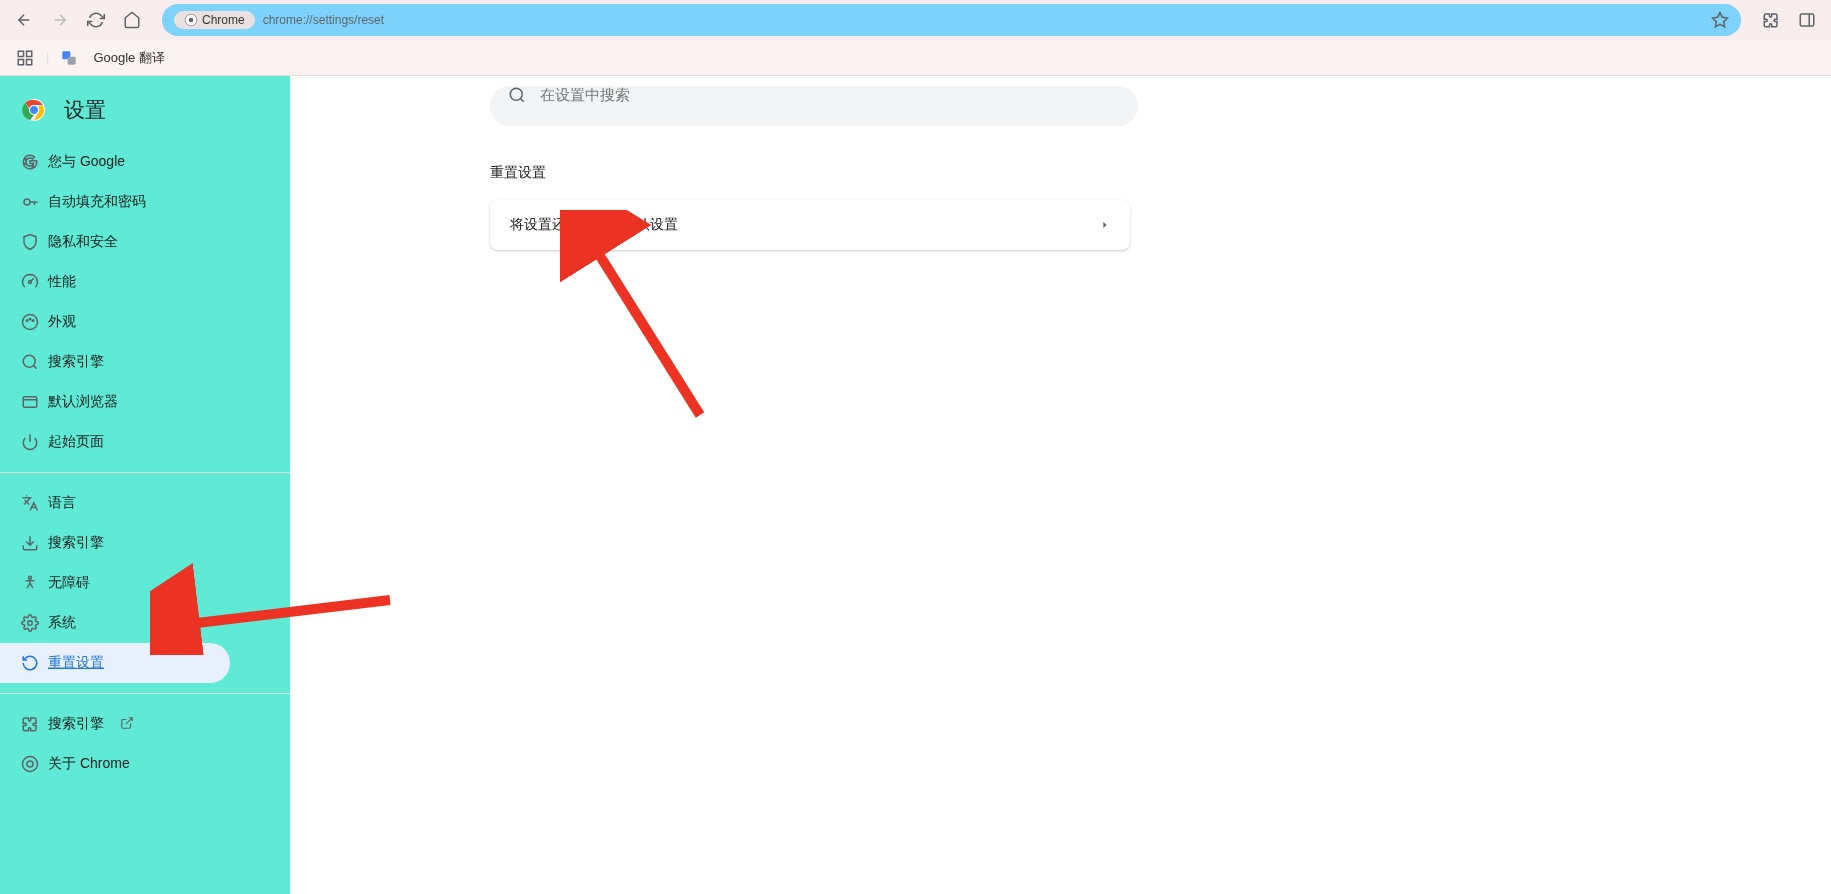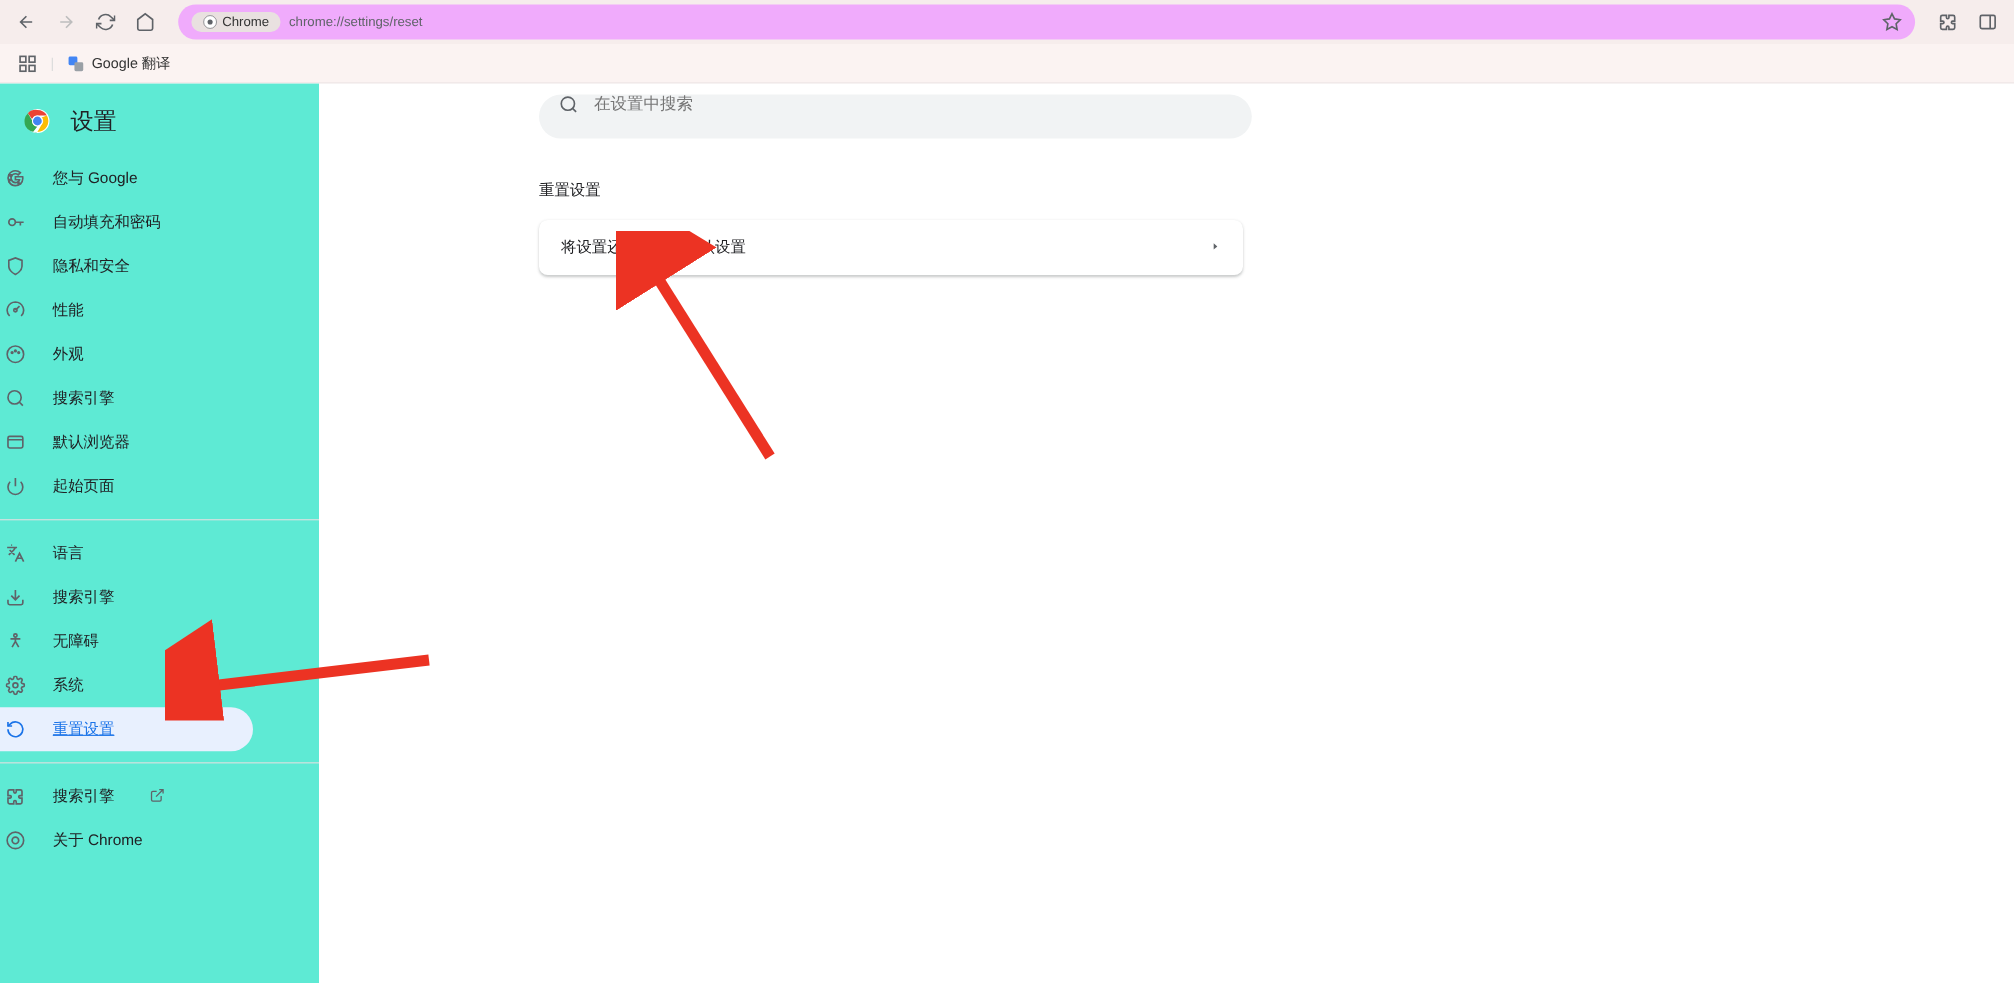--- a/index.html
+++ b/index.html
@@ -33,21 +33,21 @@
       cursor: pointer;
       color: #5f6368;
       border-radius: 50%;
     }
     .nav-btn.disabled {
       color: #bdbdbd;
     }
     .url-bar {
       flex: 1;
       height: 32px;
-      background: #f0abfc;
+      background: #7dd3fc;
       border-radius: 16px;
       display: flex;
       align-items: center;
       padding: 0 12px;
       margin: 0 8px;
       max-width: 1650px;
     }
     .url-chip {
       background: #e9e1e0;
       border-radius: 12px;
@@ -79,21 +79,21 @@
       font-size: 13px;
       color: #333;
       border-bottom: 1px solid #e8e0df;
     }
     .bookmark-sep {
       color: #dcdcdc;
     }
     .bookmark-item {
       display: flex;
       align-items: center;
-      gap: 6px;
+      gap: 16px;
       cursor: pointer;
     }
     
     .content {
       display: flex;
       height: calc(100% - 76px);
       background: #fff;
     }
     
     .sidebar {
@@ -114,23 +114,23 @@
     .sidebar-title {
       font-size: 21px;
       color: #202124;
     }
     .sidebar-list {
       padding: 4px 0;
     }
     .sidebar-item {
       display: flex;
       align-items: center;
-      padding: 0 4px;
+      padding: 0 20px;
       height: 40px;
-      gap: 24px;
+      gap: 8px;
       cursor: pointer;
       font-size: 14px;
       color: #202124;
       border-radius: 0 20px 20px 0;
     }
     .sidebar-item .icon {
       width: 20px;
       height: 20px;
       display: flex;
       align-items: center;

